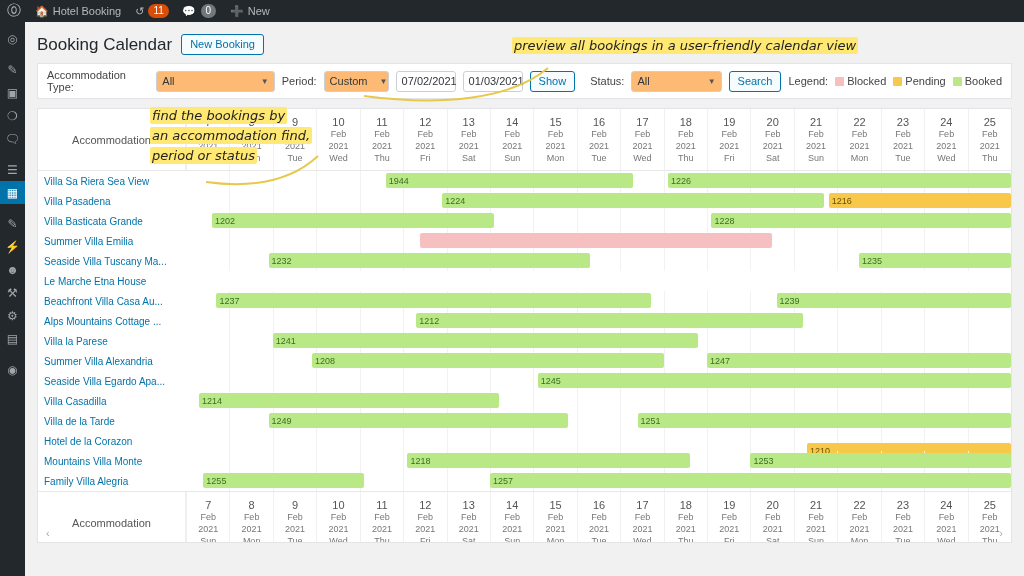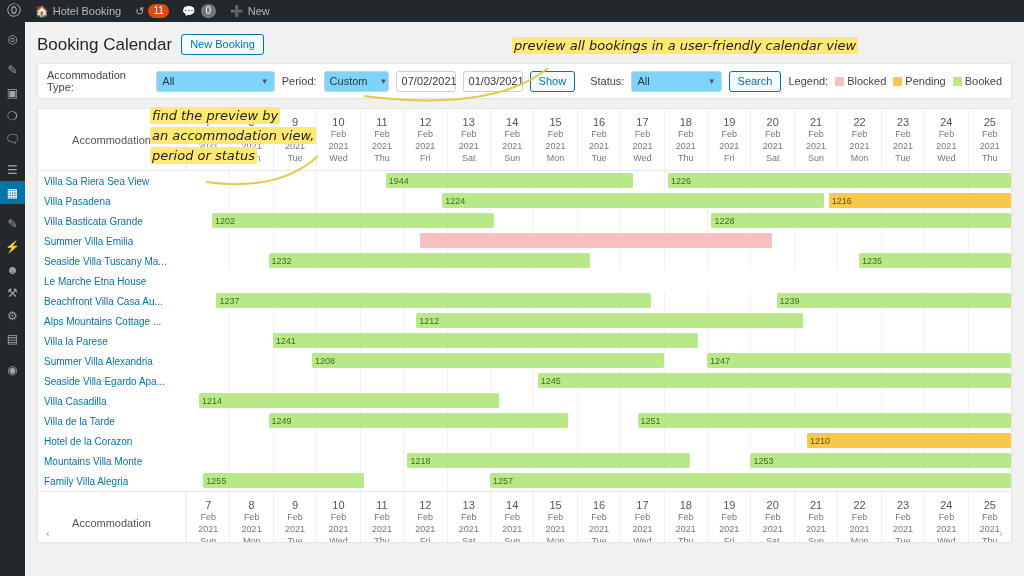--- a/index.html
+++ b/index.html
@@ -51,21 +51,21 @@
     border-radius:3px; padding:2px 8px; line-height:15px;
   }
 
   
   .filters {
     margin:0 12px; background:#fff; border:1px solid #e2e4e7;
     height:36px; display:flex; align-items:center; padding:0 9px; gap:7px;
     font-size:11px; color:#444;
   }
   .sel {
-    border:1px solid #ccd0d4; background:#7dd3fc; height:21px; border-radius:3px;
+    border:1px solid #ccd0d4; background:#fdba74; height:21px; border-radius:3px;
     display:flex; align-items:center; padding:0 5px; font-size:11px; color:#32373c;
     justify-content:space-between;
   }
   .sel .cv { margin-right:12px; }
   .sel .caret { font-size:8px; color:#555; }
   .dateinput {
     border:1px solid #ccd0d4; background:#fff; height:21px; border-radius:3px;
     display:flex; align-items:center; padding:0 5px; font-size:11px; color:#32373c; width:60px;
   }
   .btn-sec {
@@ -680,21 +680,21 @@
               <div class="vgrid" style="left: 47.3684%;"></div>
               <div class="vgrid" style="left: 52.6316%;"></div>
               <div class="vgrid" style="left: 57.8947%;"></div>
               <div class="vgrid" style="left: 63.1579%;"></div>
               <div class="vgrid" style="left: 68.4211%;"></div>
               <div class="vgrid" style="left: 73.6842%;"></div>
               <div class="vgrid" style="left: 78.9474%;"></div>
               <div class="vgrid" style="left: 84.2105%;"></div>
               <div class="vgrid" style="left: 89.4737%;"></div>
               <div class="vgrid" style="left: 94.7368%;"></div>
-              <div class="bar pending" style="left: 75.2632%; width: 24.7368%;">1210</div>
+              <div class="bar pending" style="left: 75.2632%; width: 24.7368%; margin-top: 10px;">1210</div>
             </div>
           </div>
           <div class="row">
             <div class="acc-name">Mountains Villa Monte</div>
             <div class="track">
               <div class="vgrid" style="left: 5.26316%;"></div>
               <div class="vgrid" style="left: 10.5263%;"></div>
               <div class="vgrid" style="left: 15.7895%;"></div>
               <div class="vgrid" style="left: 21.0526%;"></div>
               <div class="vgrid" style="left: 26.3158%;"></div>
@@ -863,22 +863,22 @@
       <span>‹</span>
       <span>›</span>
     </div>
   </div>
 </div>
 
 <div class="annot" style="left:512px; top:36px;">
   <span class="hl">preview all bookings in a user-friendly calendar view</span>
 </div>
 <div class="annot" style="left:150px; top:106px; width:300px;">
-  <div><span class="hl">find the preview by</span></div>
-  <div><span class="hl">an accommodation view,</span></div>
+  <div><span class="hl">find the bookings by</span></div>
+  <div><span class="hl">an accommodation find,</span></div>
   <div><span class="hl">period or status</span></div>
 </div>
 <svg class="curve" style="left:360px; top:60px;" width="190" height="50">
   <path d="M188 8 C 150 40, 80 46, 4 36" stroke="#e8c84a" stroke-width="2" fill="none"></path>
 </svg>
 <svg class="curve" style="left:200px; top:152px;" width="120" height="40">
   <path d="M118 4 C 90 30, 50 36, 6 30" stroke="#e8c84a" stroke-width="2" fill="none"></path>
 </svg>
 
 </body></html>

